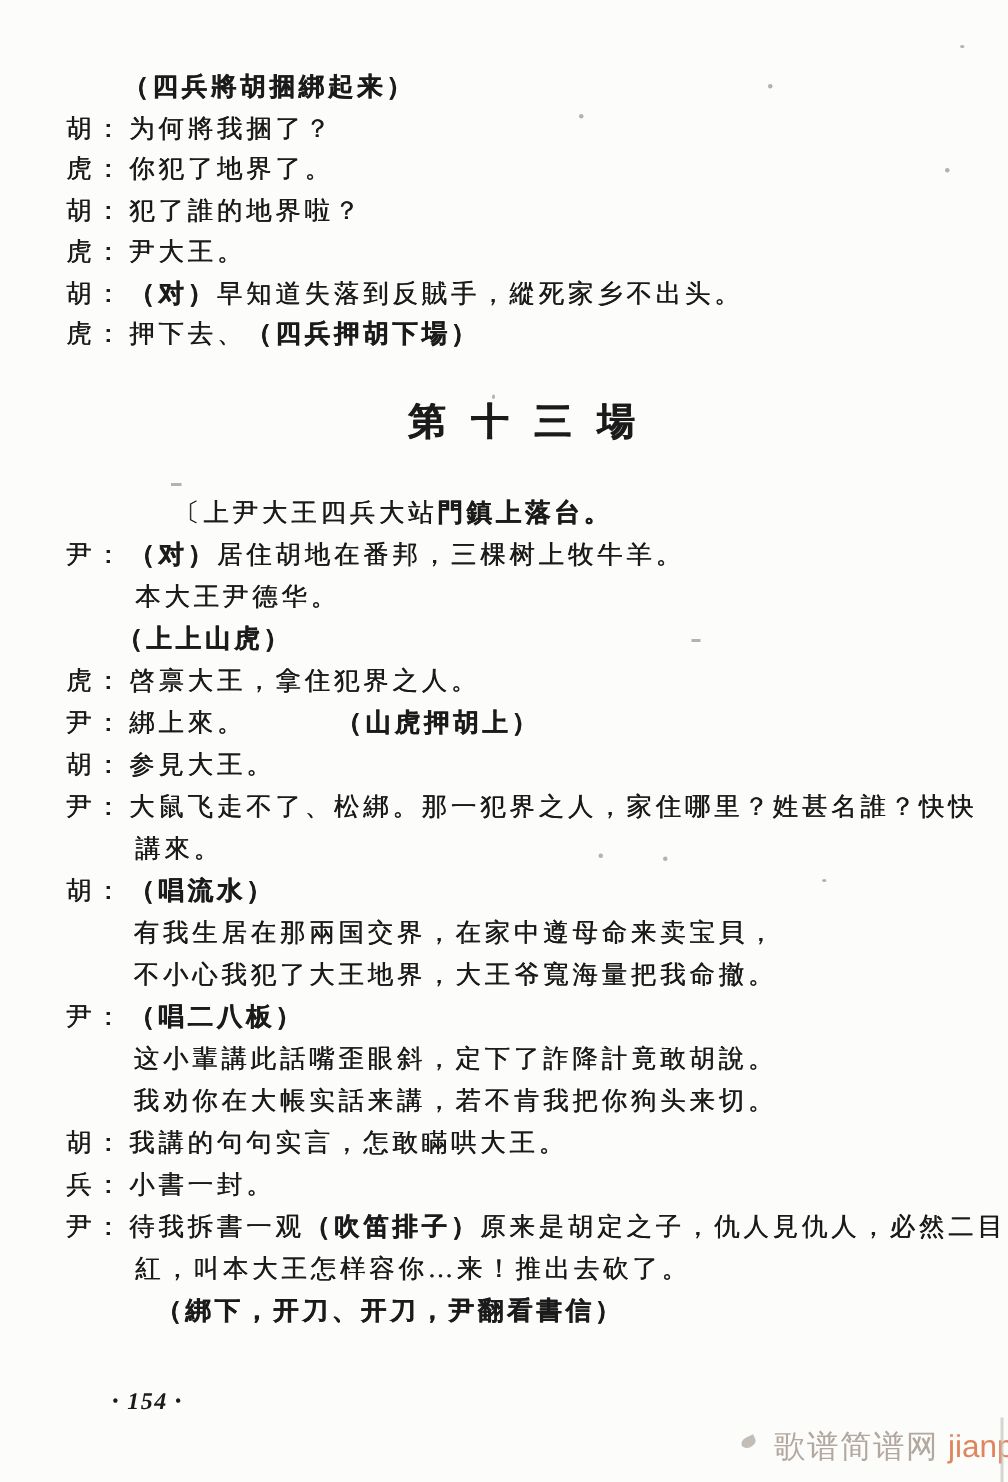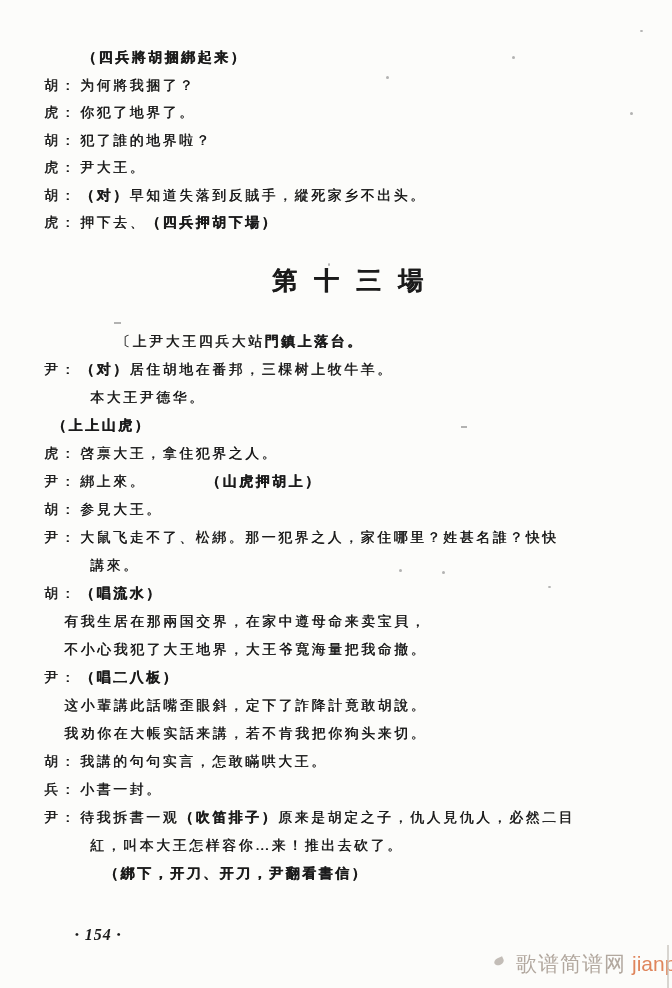--- a/index.html
+++ b/index.html
@@ -6,32 +6,32 @@
   .page{
     position:relative;width:672px;height:988px;margin:0 auto;
     background:var(--paper,#fcfcfa);color:var(--ink,#1b1b1b);
     font-family:"Liberation Serif","DejaVu Serif",serif;
     overflow:hidden;
   }
   .block{position:absolute;left:0;right:0;}
   #blockA{top:44px;}
   #blockB{top:328px;}
   .line{
-    white-space:nowrap;font-size:14px;letter-spacing:2.5px;
+    white-space:nowrap;font-size:17px;letter-spacing:2.5px;
     text-shadow:0.4px 0 0 currentColor;
   }
   #blockA .line{height:27.5px;line-height:27.5px;}
   #blockB .line{height:28px;line-height:28px;}
   .dialogue{padding-left:44px;}
   .speaker{margin-right:3px;}
   .direction{padding-left:82px;}
   .open-direction{padding-left:116px;}
   .continuation{padding-left:90px;}
-  .lyric{padding-left:64px;}
-  .inner-direction{padding-left:52px;}
+  .lyric{padding-left:89px;}
+  .inner-direction{padding-left:52px;margin-left:26px;}
   .end-direction{padding-left:104px;}
   .b{font-weight:700;}
   .gap{margin-left:60px;}
   .heading{
     position:absolute;left:272px;top:264px;margin:0;
     font-size:25px;font-weight:700;letter-spacing:17px;
     white-space:nowrap;text-shadow:0.5px 0 0 currentColor;
   }
   .pagenum{
     position:absolute;left:70px;top:926px;

